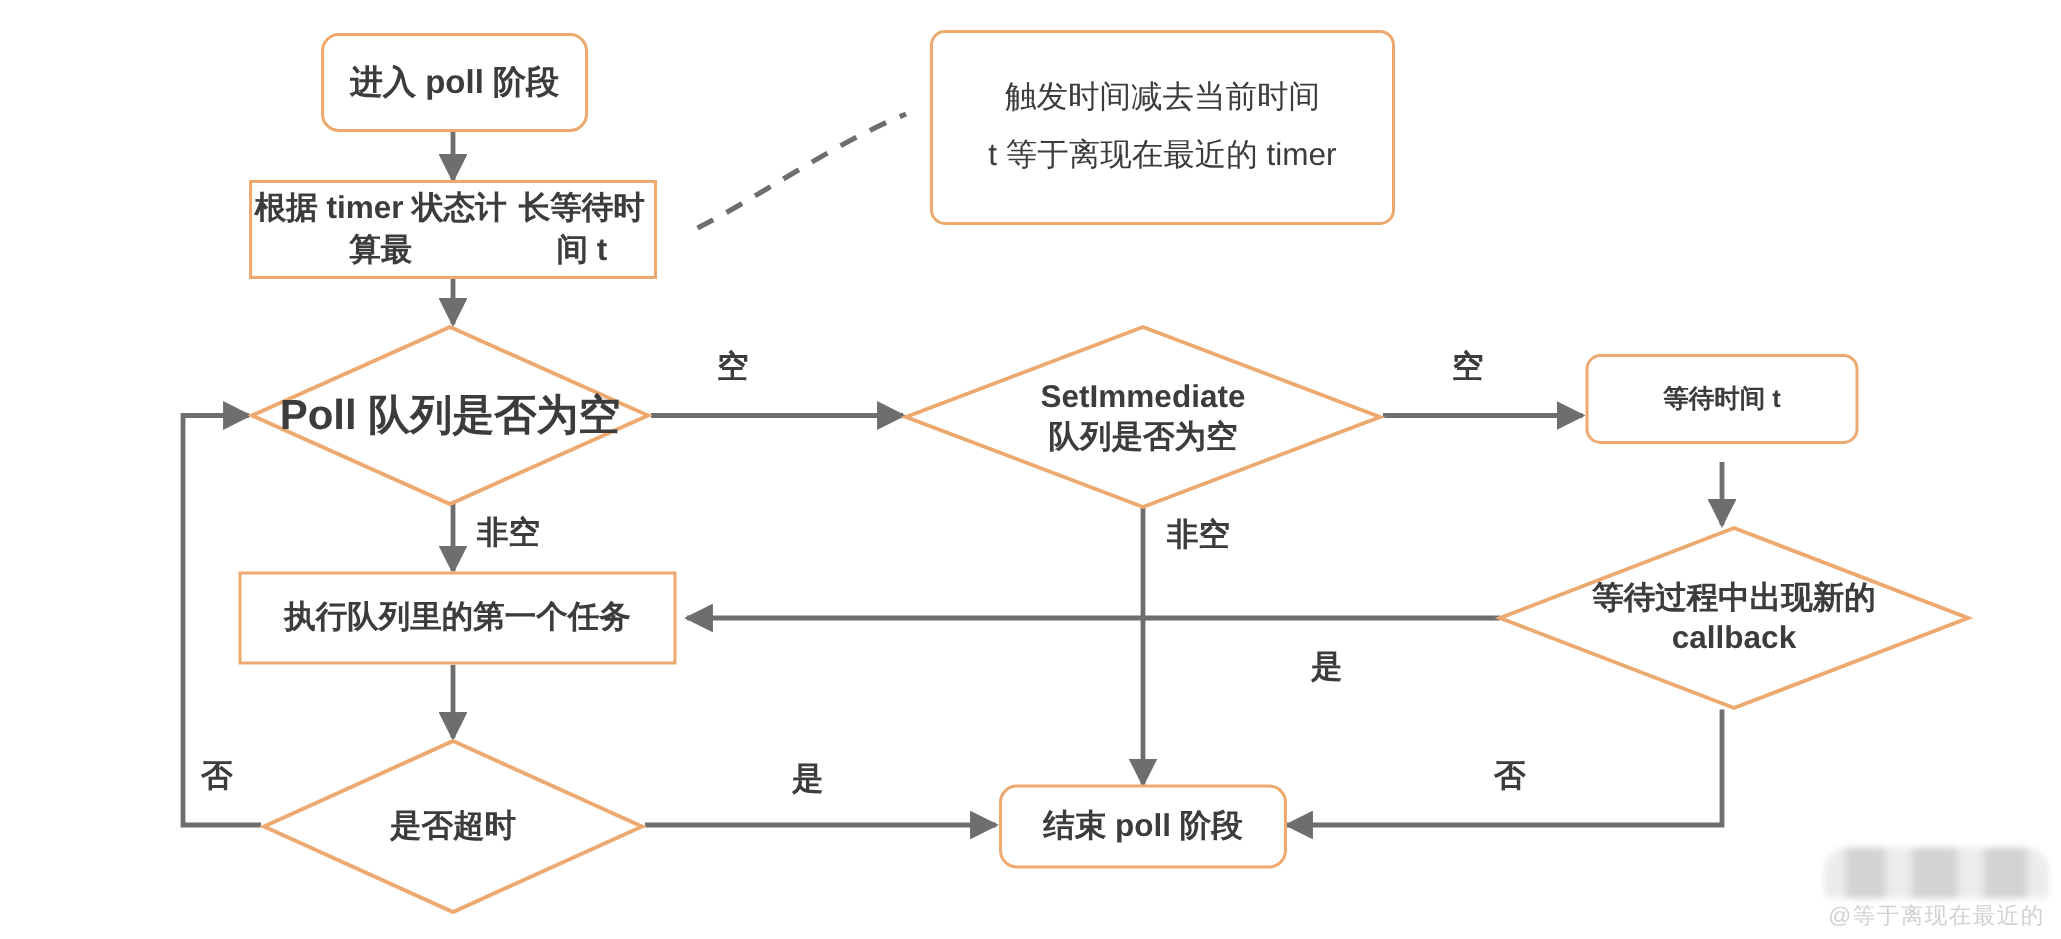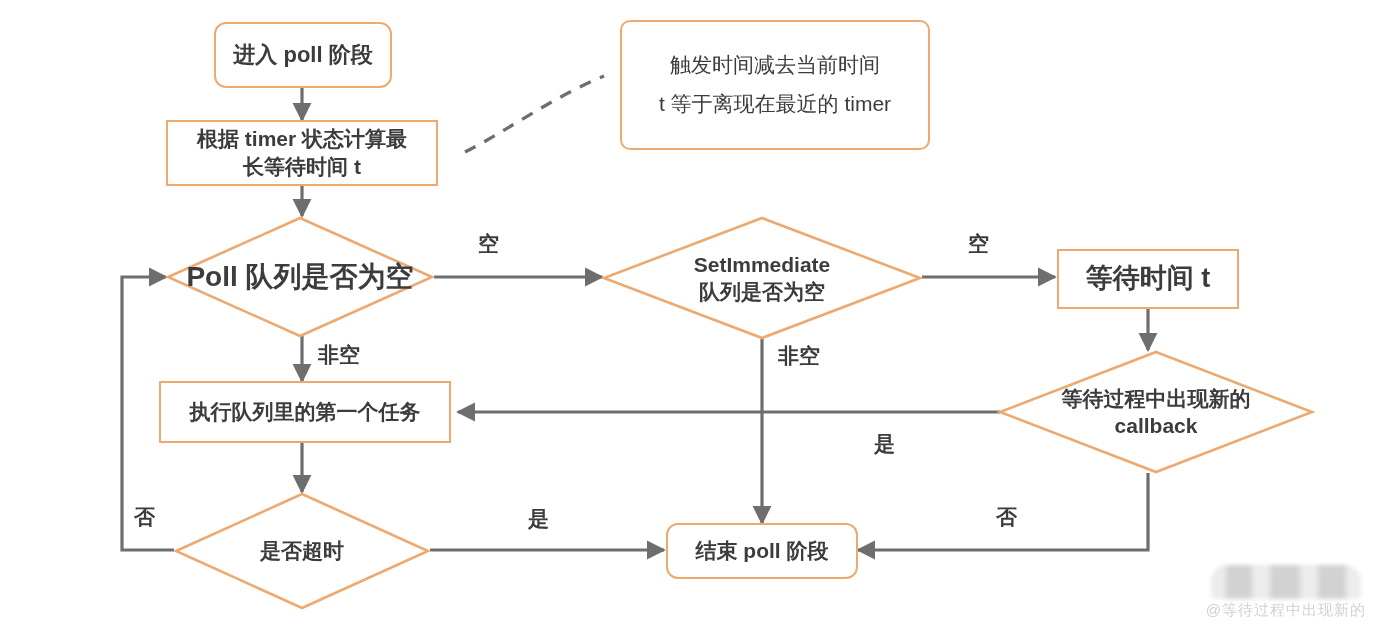--- a/index.html
+++ b/index.html
@@ -153,21 +153,21 @@
       <path d="M 174 550 L 122 550 L 122 277 L 166 277"></path>
     </g>
 
     <path d="M 465 152 C 505 132 555 96 604 76" stroke="#6e6e6e" stroke-width="3.4" fill="none" stroke-dasharray="12 10" stroke-linecap="butt"></path>
   </svg>
 
   <div class="node box round" style="left:214px; top:22px; width:178px; height:66px; font-size:22px;">
     <span>进入 poll 阶段</span>
   </div>
 
-  <div class="node box" style="left:166px; top:120px; width:272px; height:66px; font-size:21px; flex-direction:column;">
+  <div class="node box" style="left:166px; top:120px; width:272px; height:66px; font-size:21px; flex-direction:row;">
     <span>根据 timer 状态计算最</span>
     <span>长等待时间 t</span>
   </div>
 
   <div class="node note" style="left:620px; top:20px; width:310px; height:130px; font-size:21px; flex-direction:column; justify-content:center;">
     <span>触发时间减去当前时间</span>
     <span>t 等于离现在最近的 timer</span>
   </div>
 
   <div class="diamond-wrap" style="left:166px; top:216px; width:268px; height:122px;">
@@ -182,21 +182,21 @@
   <div class="diamond-wrap" style="left:602px; top:216px; width:320px; height:124px;">
     <svg width="320" height="124" viewBox="0 0 320 124">
       <polygon points="160,2 318,62 160,122 2,62" fill="#ffffff" stroke="#eda96f" stroke-width="2.6"></polygon>
     </svg>
     <div class="diamond-label" style="font-size:21px; flex-direction:column;">
       <span>SetImmediate</span>
       <span>队列是否为空</span>
     </div>
   </div>
 
-  <div class="node box" style="left:1057px; top:249px; width:182px; height:60px; font-size:27px;">
+  <div class="node box" style="left:1057px; top:236px; width:182px; height:60px; font-size:17px;border-radius:10px;">
     <span>等待时间 t</span>
   </div>
 
   <div class="diamond-wrap" style="left:998px; top:350px; width:316px; height:124px;">
     <svg width="316" height="124" viewBox="0 0 316 124">
       <polygon points="158,2 314,62 158,122 2,62" fill="#ffffff" stroke="#eda96f" stroke-width="2.6"></polygon>
     </svg>
     <div class="diamond-label" style="font-size:21px; flex-direction:column;">
       <span>等待过程中出现新的</span>
       <span>callback</span>
@@ -247,16 +247,16 @@
   <div class="edge-label" style="left:528px; top:505px;">
     <span>是</span>
   </div>
 
   <div class="edge-label" style="left:134px; top:503px;">
     <span>否</span>
   </div>
 
   <div class="watermark">
     <div class="wm-logo"></div>
-    <div class="wm-text">@等待过程中出现新的</div>
+    <div class="wm-text">@等于离现在最近的</div>
   </div>
 
 </div>
 
 </body></html>

